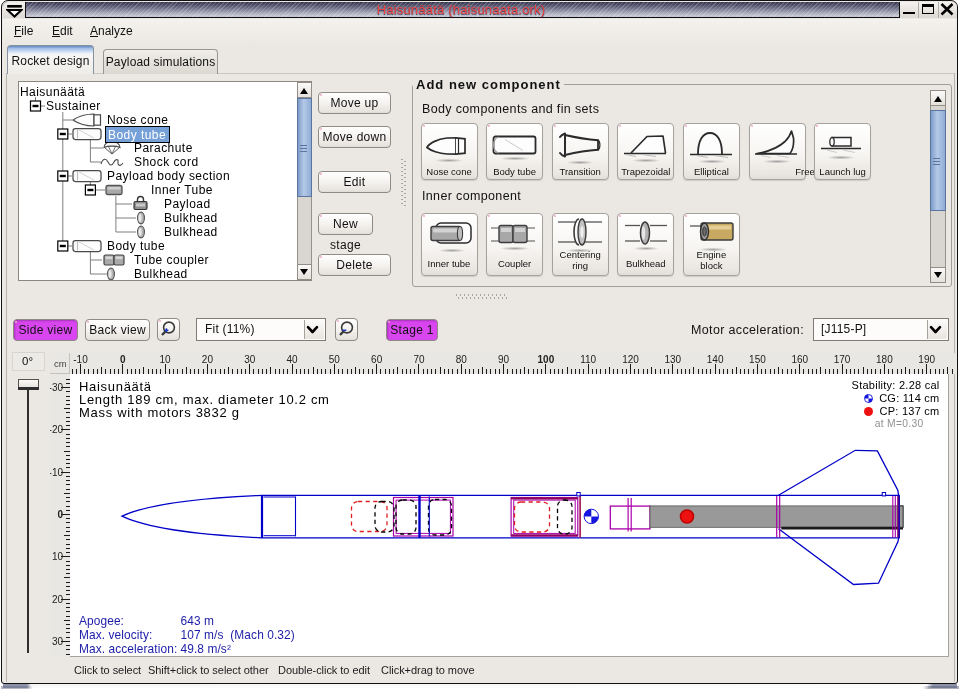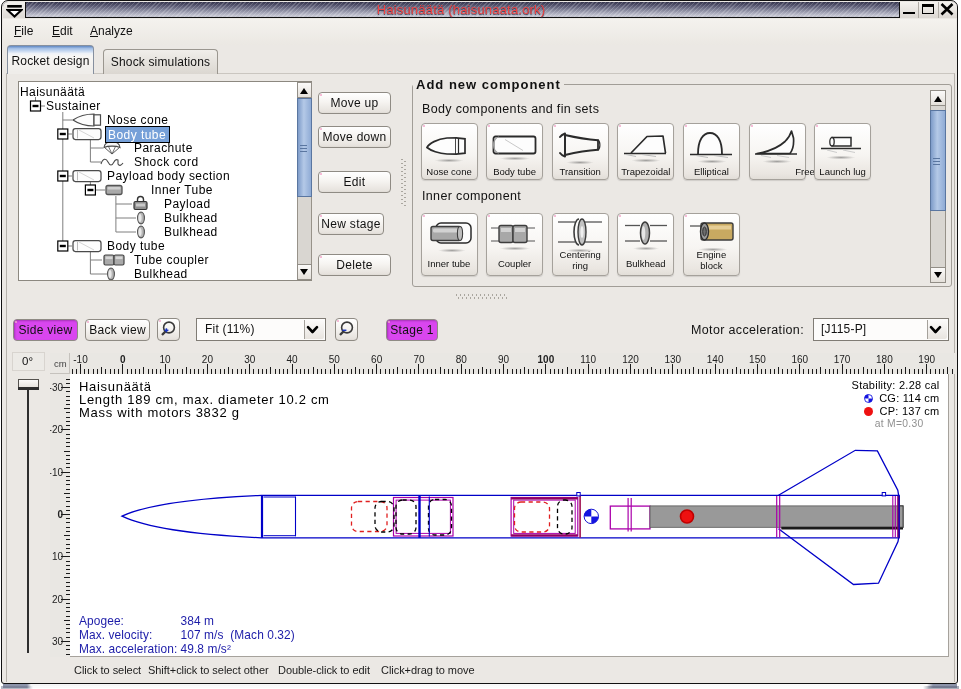--- a/index.html
+++ b/index.html
@@ -63,21 +63,21 @@
 <div class="a" style="left:902px;top:11.5px;width:12px;height:2.8px;background:#000"></div>
 <div class="a" style="left:920.8px;top:3.5px;width:12px;height:10.5px;border:1.8px solid #000;border-top-width:3.5px"></div>
 <svg class="a" style="left:939.3px;top:2.5px" width="14" height="13" viewBox="0 0 14 13">
       <path d="M1.5 1 L12.5 11.5 M12.5 1 L1.5 11.5" stroke="#000" stroke-width="2.6"></path>
     </svg>
 <div class="menubar"></div>
 <div class="mi" style="left:13px"><u>F</u>ile</div>
 <div class="mi" style="left:51px"><u>E</u>dit</div>
 <div class="mi" style="left:89px"><u>A</u>nalyze</div>
 <div class="content"></div>
-<div class="tab tab2">Shock simulations</div>
+<div class="tab tab2">Payload simulations</div>
 <div class="tab tab1">Rocket design</div>
 <div class="treep"></div>
 <svg class="a" style="left:18px;top:82px" width="276" height="198" viewBox="0 0 276 198">
 <line x1="16.5" y1="15" x2="16.5" y2="19" stroke="#7f7f7f" stroke-width="1"></line>
 <line x1="43.8" y1="30" x2="43.8" y2="164" stroke="#7f7f7f" stroke-width="1"></line>
 <line x1="71.4" y1="58" x2="71.4" y2="80" stroke="#7f7f7f" stroke-width="1"></line>
 <line x1="71.4" y1="100" x2="71.4" y2="108" stroke="#7f7f7f" stroke-width="1"></line>
 <line x1="96.9" y1="114" x2="96.9" y2="150" stroke="#7f7f7f" stroke-width="1"></line>
 <line x1="71.4" y1="170" x2="71.4" y2="192" stroke="#7f7f7f" stroke-width="1"></line>
 <line x1="43.8" y1="38" x2="53" y2="38" stroke="#7f7f7f" stroke-width="1"></line>
@@ -153,21 +153,21 @@
 <div class="sbb" style="left:295.5px;top:264px;height:16px;width:15px"></div>
 <div class="a" style="left:298.5px;top:87.5px;width:0;height:0;border-left:4.5px solid transparent;border-right:4.5px solid transparent;border-bottom:6px solid #000"></div>
 <div class="a" style="left:298.5px;top:268.5px;width:0;height:0;border-left:4.5px solid transparent;border-right:4.5px solid transparent;border-top:6px solid #000"></div>
 <div class="sbthumb" style="left:295.5px;top:98px;height:99px;width:15px"></div>
 <div class="grip" style="left:298.5px;top:144.5px"></div>
 <div class="grip" style="left:298.5px;top:147.5px"></div>
 <div class="grip" style="left:298.5px;top:150.5px"></div>
 <div class="btn" style="left:317px;top:92px;width:73px;height:22px;line-height:21px">Move up</div>
 <div class="btn" style="left:317px;top:126px;width:73px;height:22px;line-height:21px">Move down</div>
 <div class="btn" style="left:317px;top:171px;width:73px;height:22px;line-height:21px">Edit</div>
-<div class="btn" style="left:317px;top:213px;width:66px;height:22px;line-height:21px">New stage</div>
+<div class="btn" style="left:317px;top:213px;width:55px;height:22px;line-height:21px">New stage</div>
 <div class="btn" style="left:317px;top:254px;width:73px;height:22px;line-height:21px">Delete</div>
 <div class="a" style="left:399.5px;top:159px;width:2px;height:46px;background:repeating-linear-gradient(180deg,#aaa69f 0 1.5px,transparent 1.5px 4px)"></div>
 <div class="a" style="left:403px;top:161px;width:2px;height:46px;background:repeating-linear-gradient(180deg,#aaa69f 0 1.5px,transparent 1.5px 4px)"></div>
 <div class="a" style="left:411px;top:84px;width:540px;height:203px;border:1px solid #a19d97;border-radius:3px"></div>
 <div class="gtitle" style="left:412px;top:77px">Add new component</div>
 <div class="glabel" style="left:421px;top:102px">Body components and fin sets</div>
 <div class="glabel" style="left:421px;top:189px">Inner component</div>
 <div class="cbtn" style="left:419.5px;top:123px;width:57px;height:57px"></div>
 <div class="clabel" style="left:419.5px;top:166px;width:57px">Nose cone</div>
 <div class="cbtn" style="left:485.1px;top:123px;width:57px;height:57px"></div>
@@ -691,21 +691,21 @@
 <div class="legend" style="top:392.3px">CG: 114 cm</div>
 <div class="legend" style="top:405.3px">CP: 137 cm</div>
 <div class="a" style="right:35.5px;top:418px;font-size:10.3px;color:#909090;letter-spacing:.3px">at M=0.30</div>
 <svg class="a" style="left:863.4px;top:393.6px" width="9" height="9" viewBox="0 0 9 9">
       <circle cx="4.5" cy="4.5" r="4" fill="#fff" stroke="#1414e0" stroke-width=".9"></circle>
       <path d="M4.5 4.5 L.5 4.5 A4 4 0 0 1 4.5 .5 Z" fill="#1414e0"></path>
       <path d="M4.5 4.5 L8.5 4.5 A4 4 0 0 1 4.5 8.5 Z" fill="#1414e0"></path>
     </svg>
 <div class="a" style="left:863.4px;top:406.6px;width:9px;height:9px;background:#ee1111;border-radius:50%"></div>
 <div class="bluetxt" style="left:78px;top:614px">Apogee:</div>
-<div class="bluetxt" style="left:179.5px;top:614px">384 m</div>
+<div class="bluetxt" style="left:179.5px;top:614px">643 m</div>
 <div class="bluetxt" style="left:78px;top:628px">Max. velocity:</div>
 <div class="bluetxt" style="left:179.5px;top:628px">107 m/s  (Mach 0.32)</div>
 <div class="bluetxt" style="left:78px;top:642px">Max. acceleration:</div>
 <div class="bluetxt" style="left:179.5px;top:642px">49.8 m/s²</div>
 <div class="statustxt" style="left:73px;top:664px">Click to select</div>
 <div class="statustxt" style="left:147px;top:664px">Shift+click to select other</div>
 <div class="statustxt" style="left:277px;top:664px">Double-click to edit</div>
 <div class="statustxt" style="left:380px;top:664px">Click+drag to move</div>
 </div>
 </body></html>

